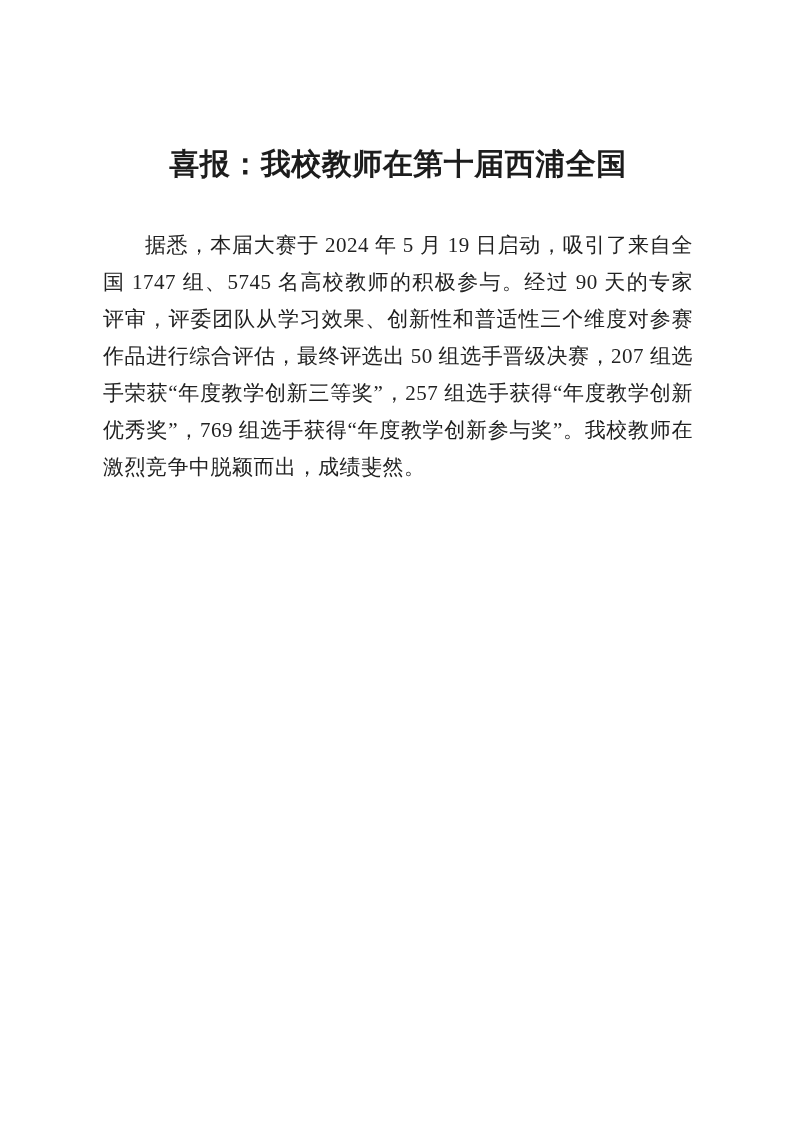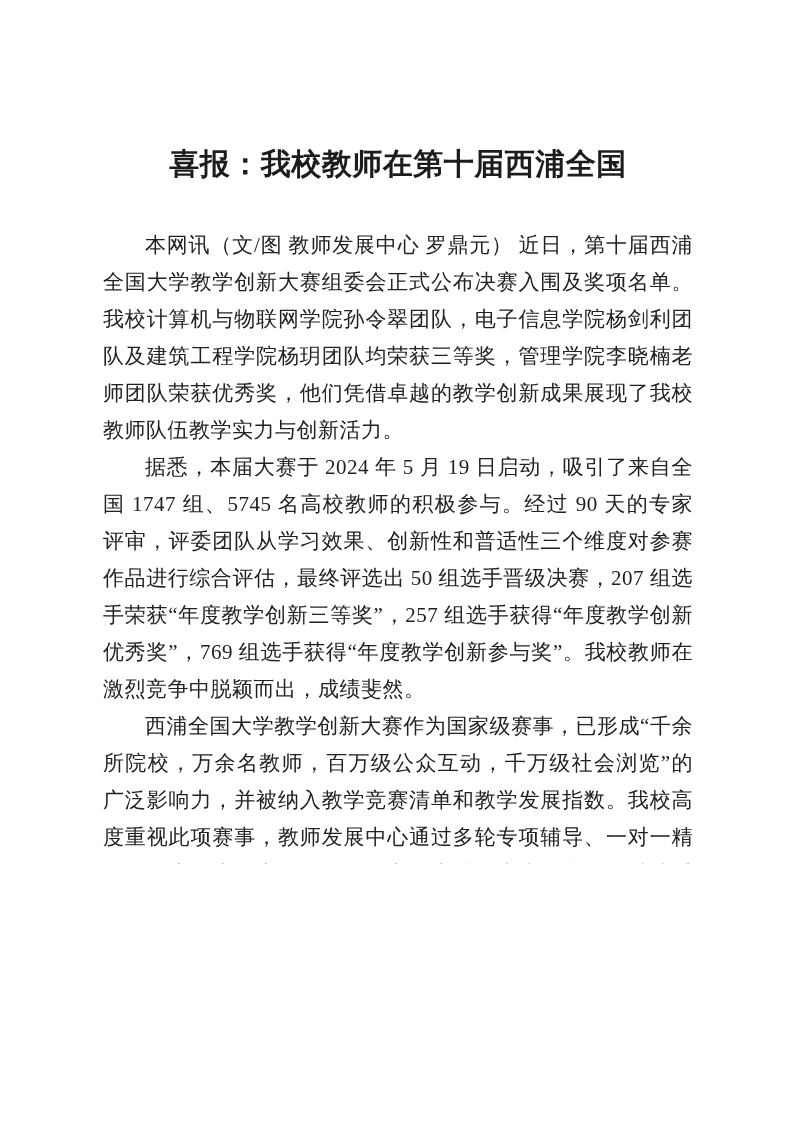--- a/index.html
+++ b/index.html
@@ -46,17 +46,15 @@
   }
 </style>
 </head>
 <body>
 
 <div class="page">
   <h1 class="doc-title">
     <span class="title-line">喜报：我校教师在第十届西浦全国</span>
   </h1>
   <div class="doc-body">
-    <p>本网讯（文/图 教师发展中心 罗鼎元） 近日，第十届西浦全国大学教学创新大赛组委会正式公布决赛入围及奖项名单。我校计算机与物联网学院孙令翠团队，电子信息学院杨剑利团队及建筑工程学院杨玥团队均荣获三等奖，管理学院李晓楠老师团队荣获优秀奖，他们凭借卓越的教学创新成果展现了我校教师队伍教学实力与创新活力。</p>
     <p>据悉，本届大赛于 2024 年 5 月 19 日启动，吸引了来自全国 1747 组、5745 名高校教师的积极参与。经过 90 天的专家评审，评委团队从学习效果、创新性和普适性三个维度对参赛作品进行综合评估，最终评选出 50 组选手晋级决赛，207 组选手荣获“年度教学创新三等奖”，257 组选手获得“年度教学创新优秀奖”，769 组选手获得“年度教学创新参与奖”。我校教师在激烈竞争中脱颖而出，成绩斐然。</p>
-    <p>西浦全国大学教学创新大赛作为国家级赛事，已形成“千余所院校，万余名教师，百万级公众互动，千万级社会浏览”的广泛影响力，并被纳入教学竞赛清单和教学发展指数。我校高度重视此项赛事，教师发展中心通过多轮专项辅导、一对一精细化打磨，为参赛教师提供全方位支持。未来，学校将继续秉承“以教</p>
   </div>
 </div>
 
 </body></html>

